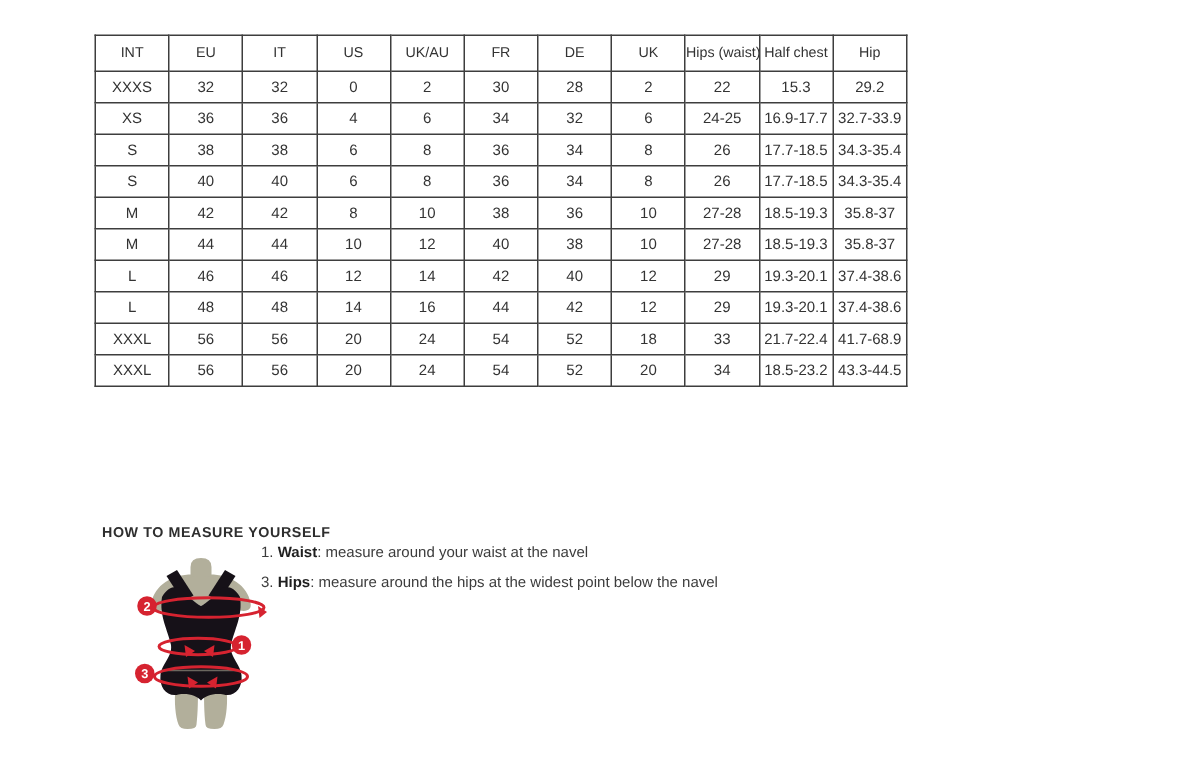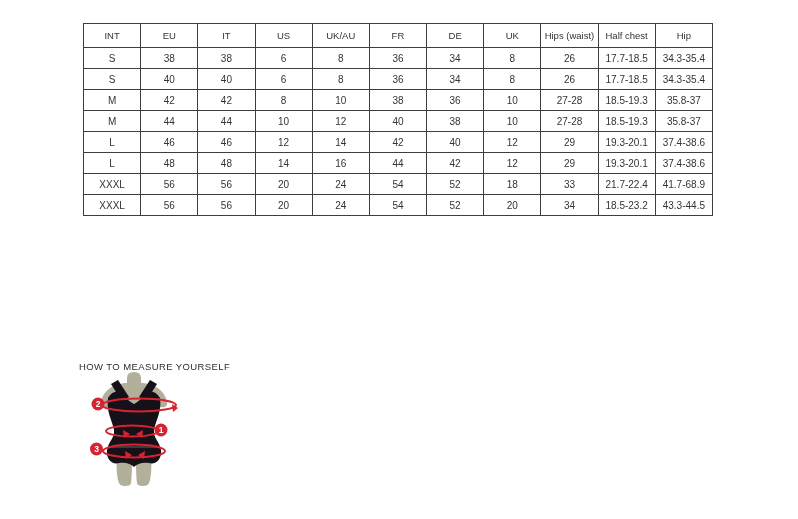--- a/index.html
+++ b/index.html
@@ -2,35 +2,35 @@
 <html><head>
 <meta charset="utf-8">
 <style>
   html,body{margin:0;padding:0;}
   body{
     width:798px;height:519px;position:relative;background:#ffffff;
     font-family:"Liberation Sans",sans-serif;color:#3b3b3b;overflow:hidden;
   }
   
   table.size-table{
-    position:absolute;left:63px;top:23px;width:630px;
-    border-collapse:collapse;table-layout:fixed;margin-left:20px;
+    position:absolute;left:63px;top:23px;width:542px;
+    border-collapse:collapse;table-layout:fixed;
   }
   .size-table th,.size-table td{
     border:1px solid #3e3e3e;
     text-align:center;vertical-align:middle;
     padding:0;font-weight:400;color:#333333;
     white-space:nowrap;overflow:hidden;
   }
   .size-table th{height:23px;font-size:9.5px;}
   .size-table td{height:20px;font-size:10px;}
   
   .measure-title{
-    position:absolute;left:66px;top:348px;margin:13px;
-    font-size:9.5px;font-weight:400;letter-spacing:.4px;color:#2e2e2e;
+    position:absolute;left:66px;top:348px;margin:2px;
+    font-size:9.5px;font-weight:700;letter-spacing:.4px;color:#2e2e2e;
   }
   ol.steps{
     position:absolute;left:174px;top:363px;margin:0;padding:0;list-style:none;
     font-size:10px;color:#3c3c3c;
   }
   ol.steps li{margin:0 0 8px 0;line-height:12px;}
   ol.steps b{color:#1f1f1f;}
   .figure{
     position:absolute;left:84px;top:370px;width:106px;height:126px;
   }
@@ -48,20 +48,46 @@
         <th>UK/AU</th>
         <th>FR</th>
         <th>DE</th>
         <th>UK</th>
         <th>Hips (waist)</th>
         <th>Half chest</th>
         <th>Hip</th>
       </tr>
   </thead>
   <tbody id="table-body">
+      <tr>
+        <td>XXXS</td>
+        <td>32</td>
+        <td>32</td>
+        <td>0</td>
+        <td>2</td>
+        <td>30</td>
+        <td>28</td>
+        <td>2</td>
+        <td>22</td>
+        <td>15.3</td>
+        <td>29.2</td>
+      </tr>
+      <tr>
+        <td>XS</td>
+        <td>36</td>
+        <td>36</td>
+        <td>4</td>
+        <td>6</td>
+        <td>34</td>
+        <td>32</td>
+        <td>6</td>
+        <td>24-25</td>
+        <td>16.9-17.7</td>
+        <td>32.7-33.9</td>
+      </tr>
       <tr>
         <td>S</td>
         <td>38</td>
         <td>38</td>
         <td>6</td>
         <td>8</td>
         <td>36</td>
         <td>34</td>
         <td>8</td>
         <td>26</td>
@@ -216,13 +242,15 @@
     <circle cx="14" cy="34" r="6.5" fill="#d62330"></circle>
     <text x="14" y="37" fill="#ffffff">2</text>
     <circle cx="77" cy="60" r="6.5" fill="#d62330"></circle>
     <text x="77" y="63" fill="#ffffff">1</text>
     <circle cx="12.5" cy="79" r="6.5" fill="#d62330"></circle>
     <text x="12.5" y="82" fill="#ffffff">3</text>
   </g>
 </svg>
 
 <ol class="steps" id="steps">
+    <li><span>1. </span><b>Waist</b><span>: measure around your waist at the navel</span></li>
+    <li><span>3. </span><b>Hips</b><span>: measure around the hips at the widest point below the navel</span></li>
   </ol>
 
 </body></html>

